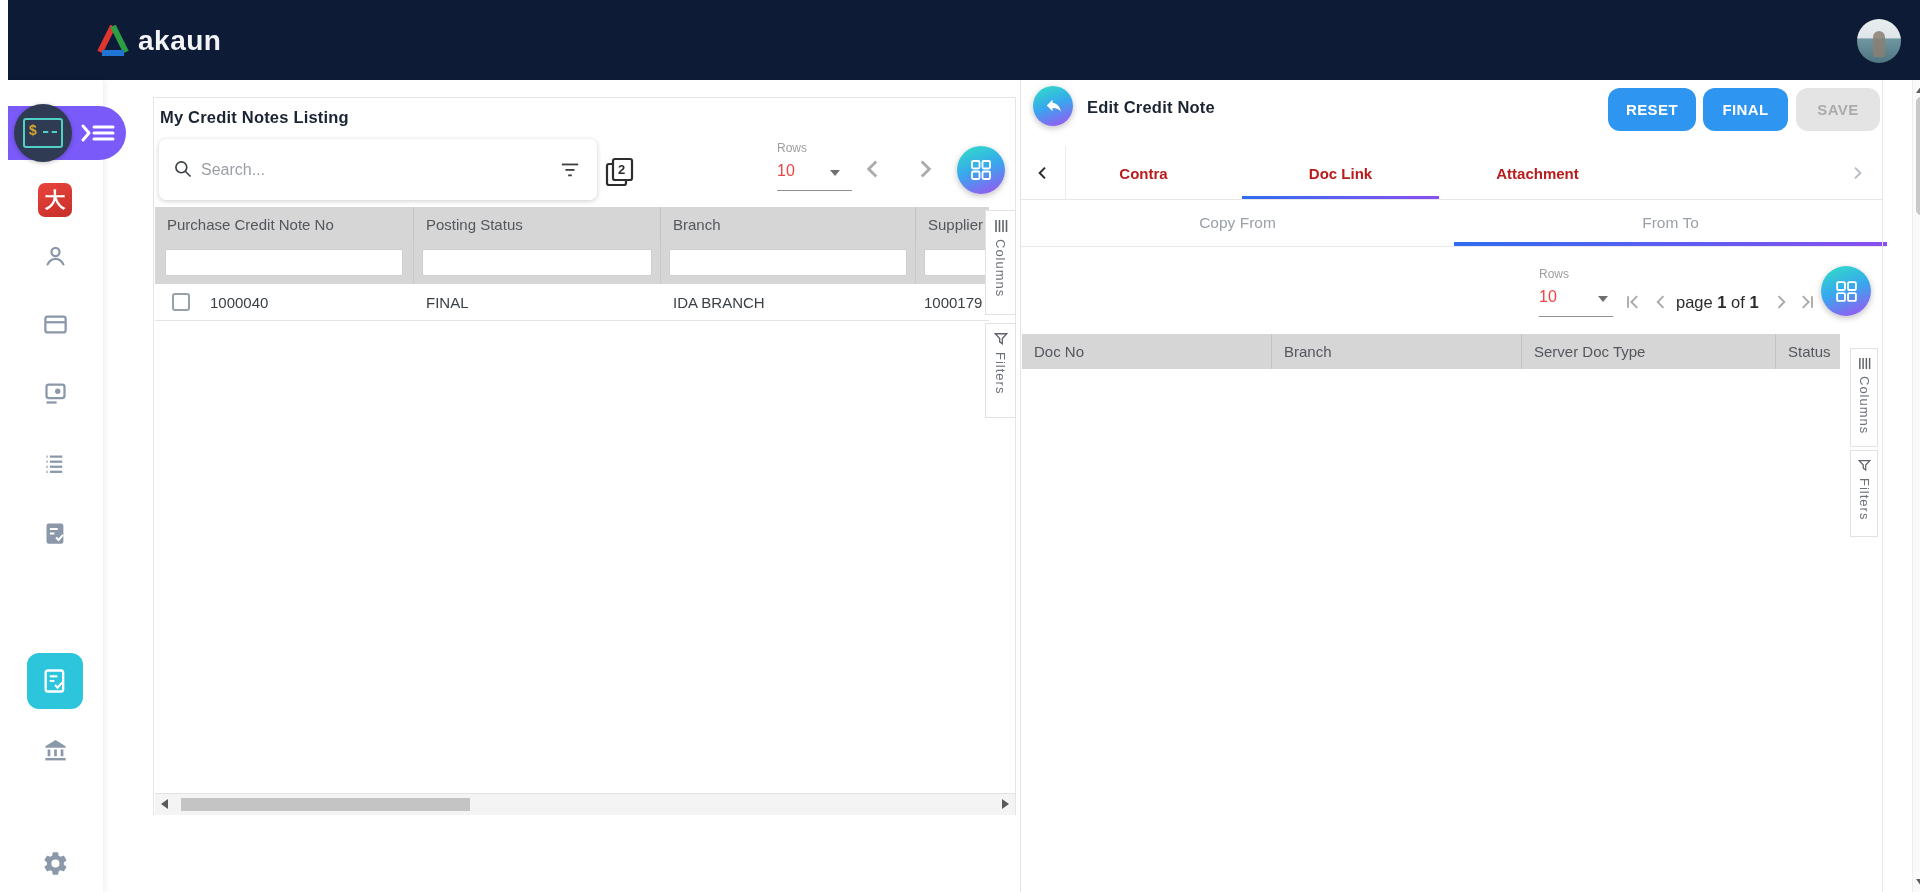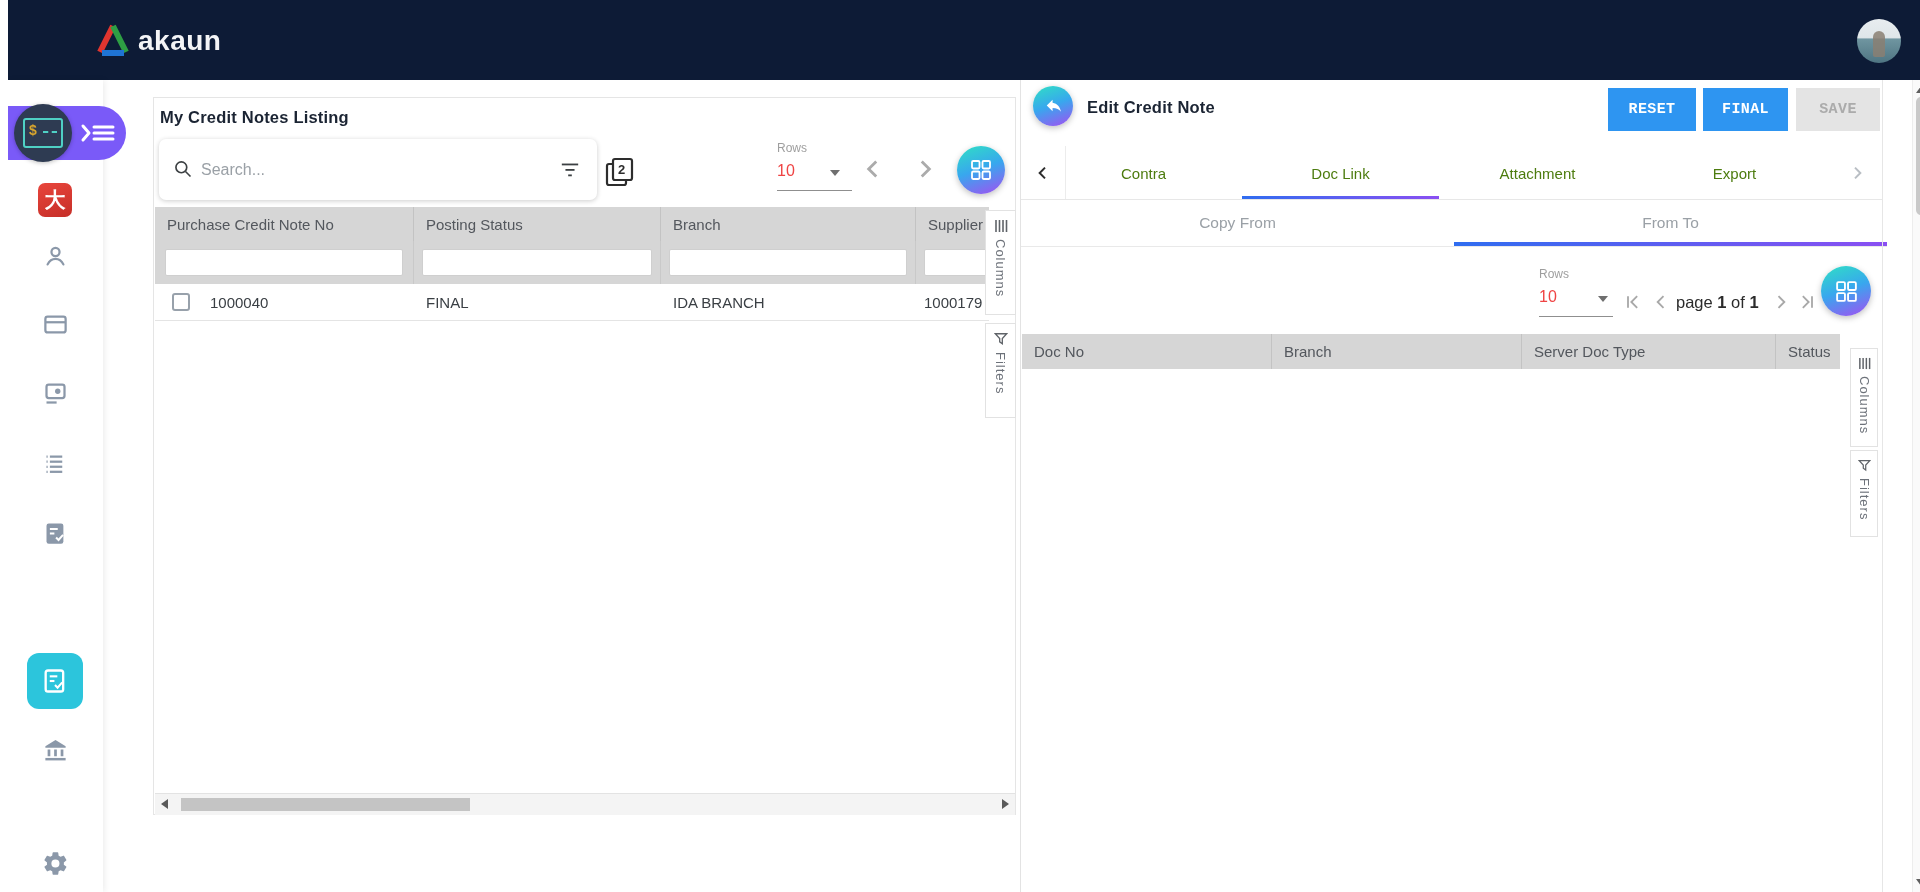--- a/index.html
+++ b/index.html
@@ -64,25 +64,25 @@
   .hthumb{position:absolute;top:4px;height:13px;background:#c4c4c4;}
   .tri-left{width:0;height:0;border-top:5px solid transparent;border-bottom:5px solid transparent;border-right:7px solid #5a5a5a;}
   .tri-right{width:0;height:0;border-top:5px solid transparent;border-bottom:5px solid transparent;border-left:7px solid #5a5a5a;}
   .vscroll{left:1904px;top:80px;width:16px;height:812px;background:#fafafa;border-left:1px solid #ededed;box-sizing:border-box;}
   .tri-up{width:0;height:0;border-left:5px solid transparent;border-right:5px solid transparent;border-bottom:7px solid #5f5f5f;}
   .tri-down{width:0;height:0;border-left:5px solid transparent;border-right:5px solid transparent;border-top:7px solid #5f5f5f;}
   .vthumb{position:absolute;left:3px;top:17px;width:10px;height:118px;background:#c9c9c9;border-radius:5px;}
 
   
   .rpanel{left:1012px;top:80px;width:892px;height:812px;background:#fff;border-left:1px solid #e3e3e3;box-sizing:border-box;}
-  .btn{position:absolute;top:8px;height:43px;border:none;border-radius:0;font-family:Liberation Mono, monospace;
+  .btn{position:absolute;top:8px;height:43px;border:none;border-radius:12px;font-family:Liberation Sans, sans-serif;
        font-size:15px;font-weight:bold;letter-spacing:.4px;color:#fff;background:#2e95f1;cursor:pointer;}
   .btn.disabled{background:#e4e4e4;color:#ababab;}
   .tab-label{position:absolute;top:0;height:54px;display:flex;align-items:center;justify-content:center;
-             font-size:15px;color:#4d7c0f;cursor:pointer;}
+             font-size:15px;color:#b91c1c;cursor:pointer;font-weight:bold;}
   .grad-bar{background:linear-gradient(90deg,#2f6df0,#8a4ff2);}
   .subtab{position:absolute;top:0;height:46px;display:flex;align-items:center;justify-content:center;font-size:15.5px;color:#9aa0a6;cursor:pointer;}
   .pgtext{font-size:16.5px;color:#2b2b2b;}
 </style>
 </head>
 <body>
 
 <div id="app">
 
   <div class="abs topbar">
@@ -274,21 +274,20 @@
 
     <div class="abs" style="left:0;top:66px;width:861px;height:54px;border-bottom:1px solid #e7e7e7;box-sizing:border-box;">
       <div class="abs" style="left:0;top:0;width:44px;height:53px;border-right:1px solid #ececec;display:flex;align-items:center;justify-content:center;">
         <svg width="16" height="16" viewBox="0 0 24 24">
           <path d="M15 4l-8 8 8 8" fill="none" stroke="#2d2d2d" stroke-width="3"></path>
         </svg>
       </div>
       <div class="tab-label" style="left:24px;width:197px;">Contra</div>
       <div class="tab-label" style="left:221px;width:197px;">Doc Link</div>
       <div class="tab-label" style="left:418px;width:197px;">Attachment</div>
-      <div class="tab-label" style="left:615px;width:197px;">Export</div>
       <div class="abs grad-bar" style="left:221px;bottom:0;width:197px;height:3px;"></div>
       <div class="abs" style="left:828px;top:19px;">
         <svg width="16" height="16" viewBox="0 0 24 24">
           <path d="M9 4l8 8-8 8" fill="none" stroke="#b9bec4" stroke-width="3"></path>
         </svg>
       </div>
     </div>
 
     <div class="abs" style="left:0;top:120px;width:866px;height:47px;border-bottom:1px solid #e9e9e9;box-sizing:border-box;">
       <div class="subtab" style="left:0;width:433px;text-align:center;">Copy From</div>

